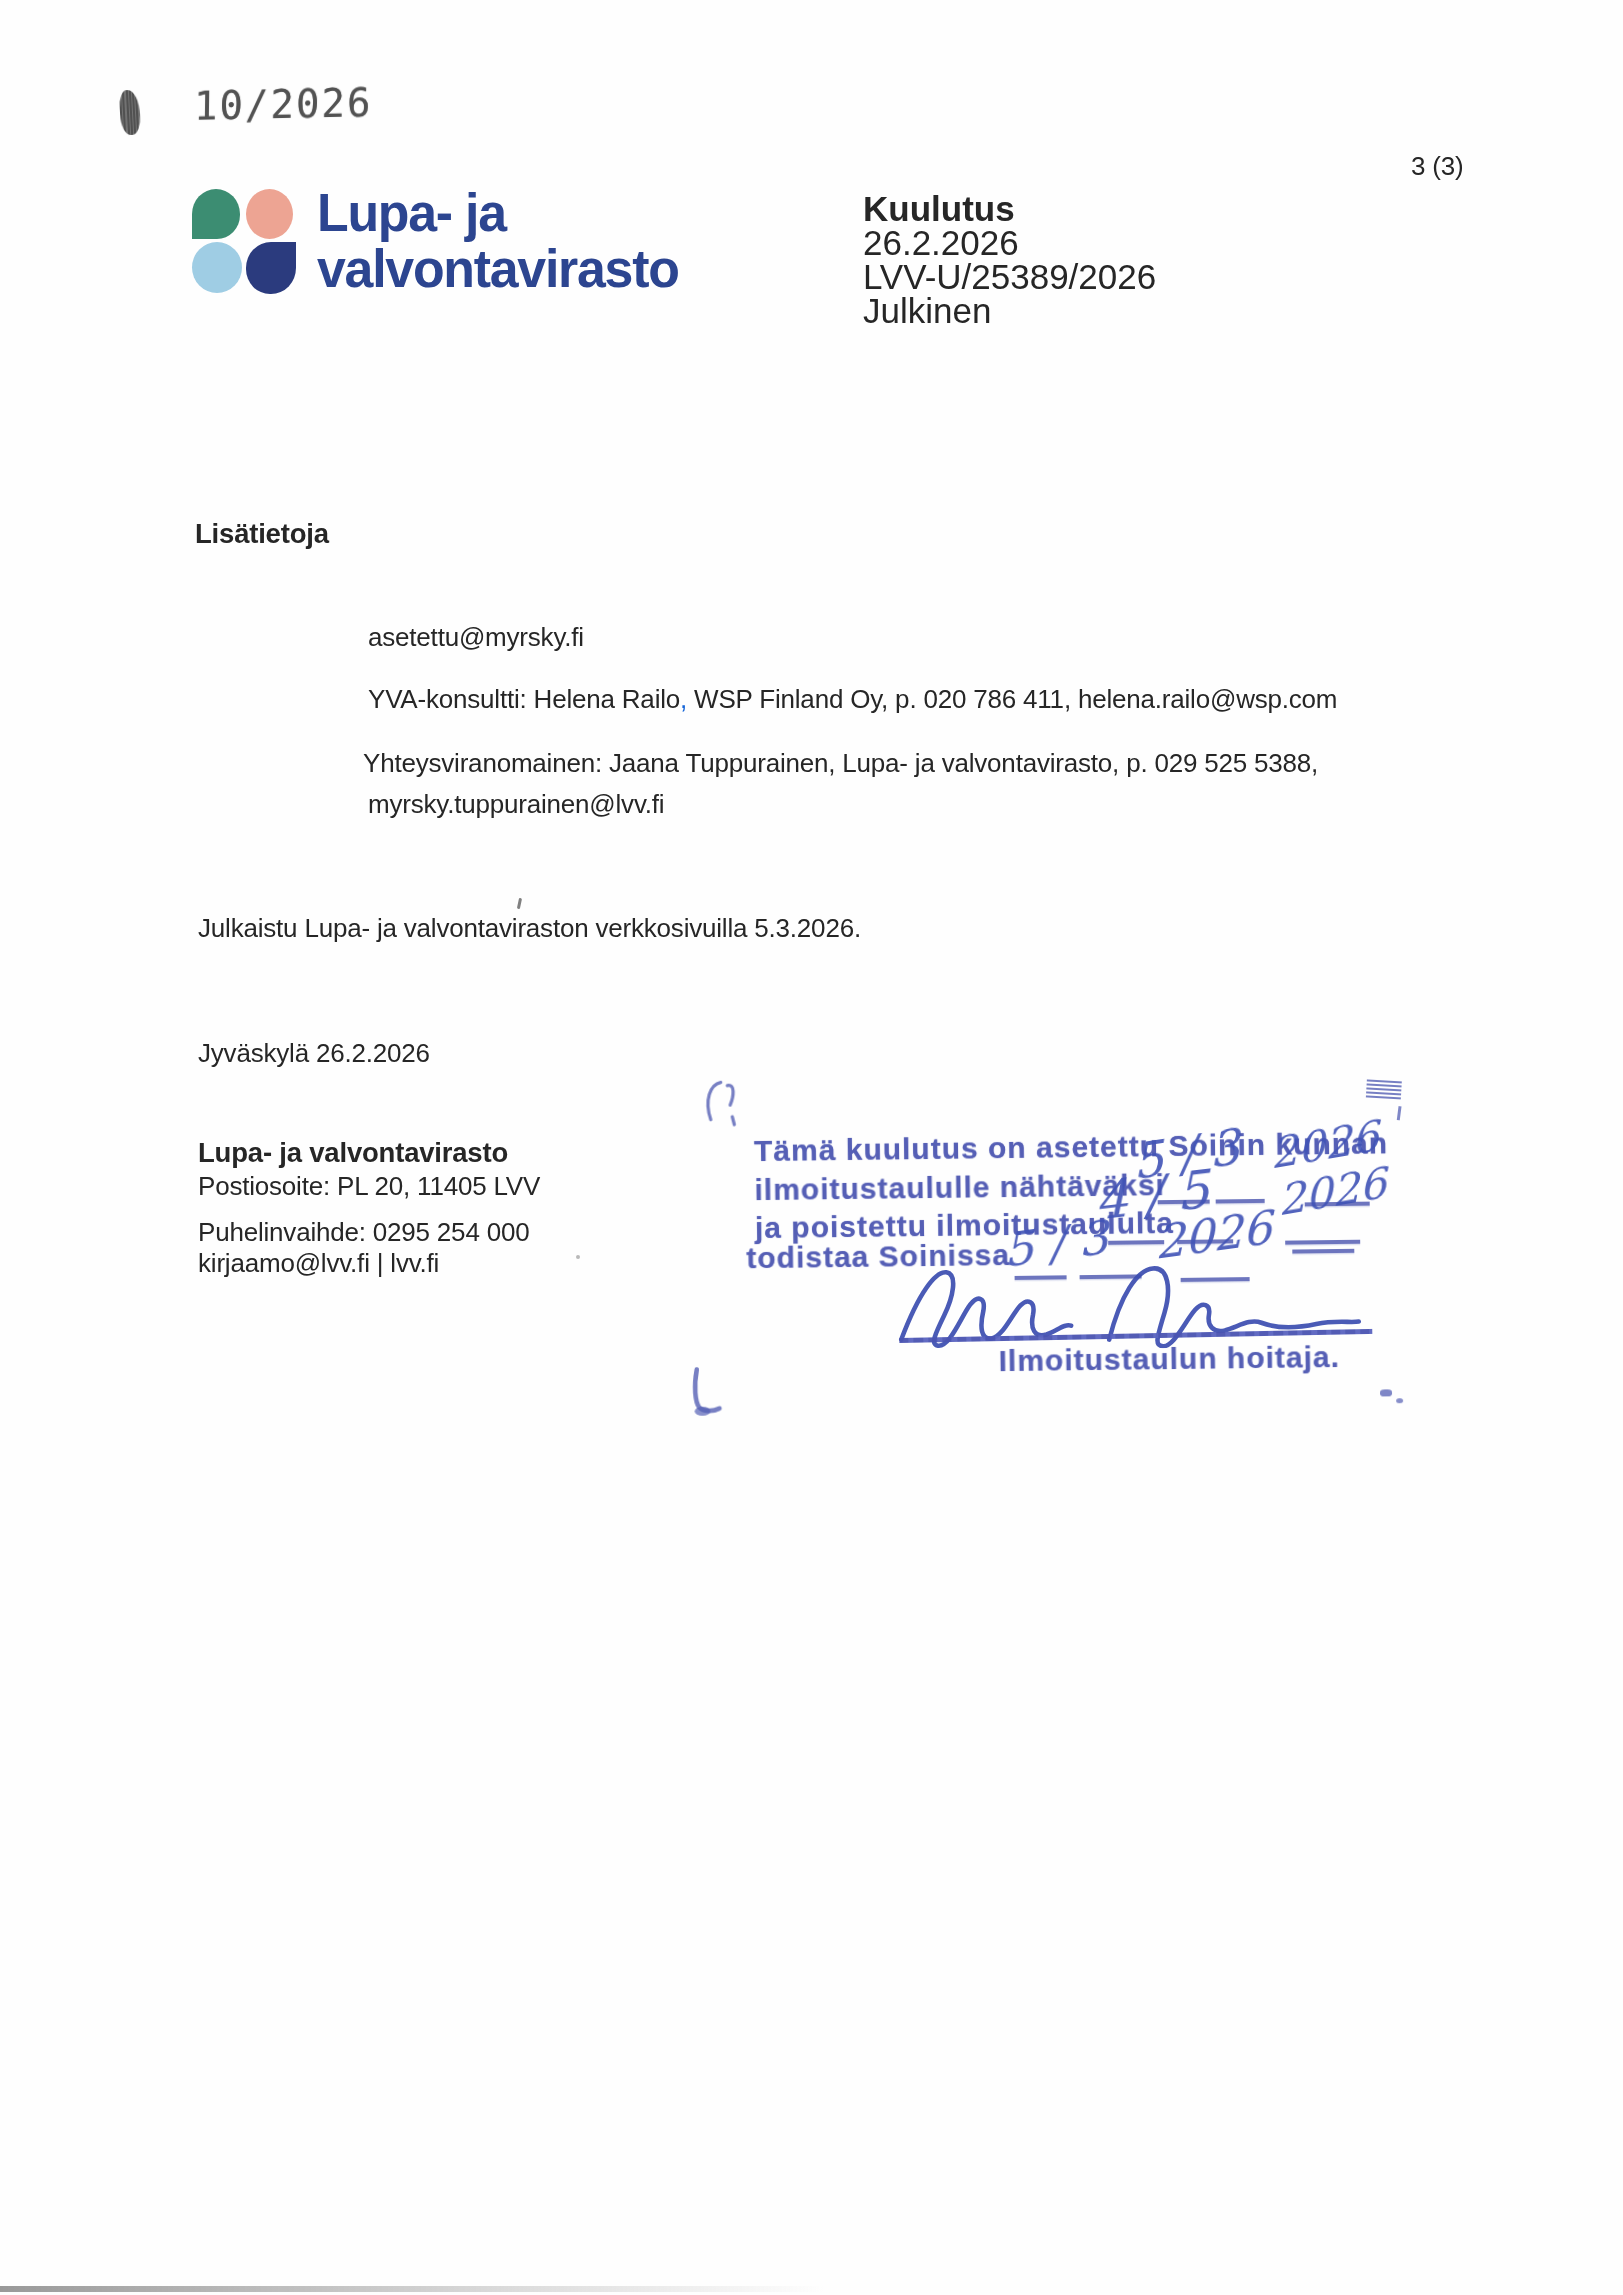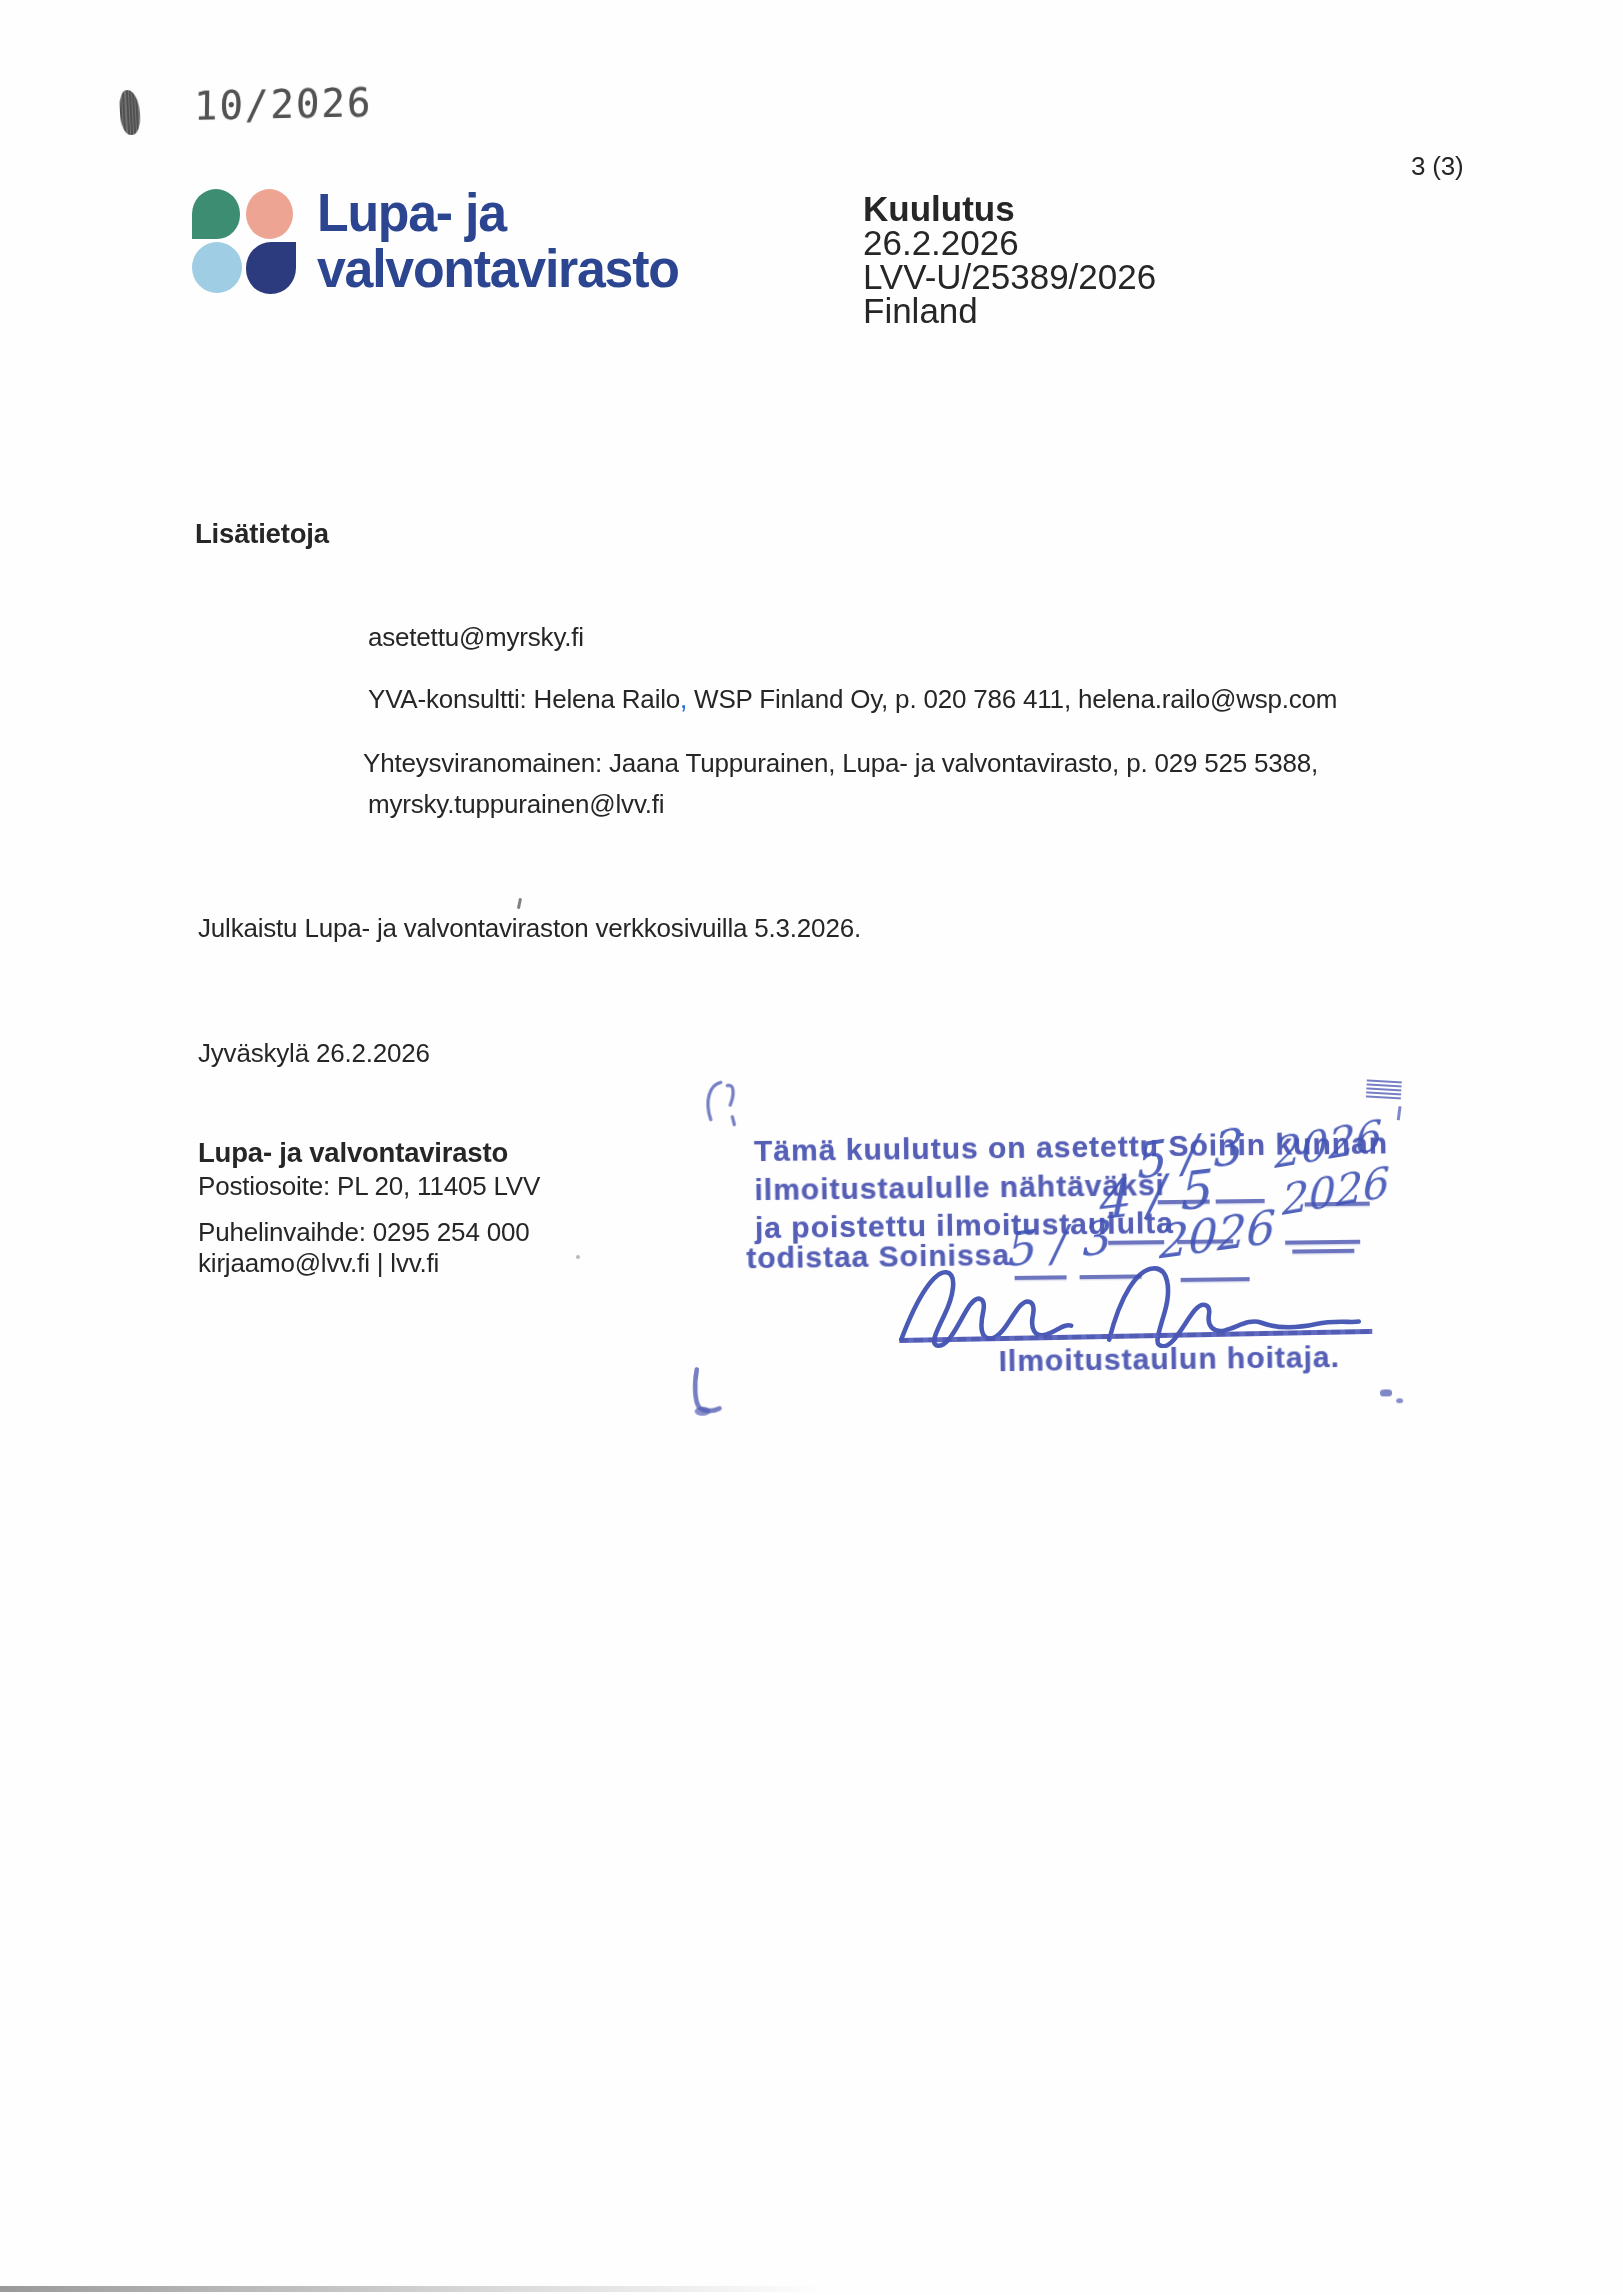--- a/index.html
+++ b/index.html
@@ -182,21 +182,21 @@
     <div class="abs logo-wordmark">
       <div>Lupa- ja</div>
       <div>valvontavirasto</div>
     </div>
   </div>
 
   <div class="abs header-info">
     <div class="bold">Kuulutus</div>
     <div>26.2.2026</div>
     <div>LVV-U/25389/2026</div>
-    <div>Finland</div>
+    <div>Julkinen</div>
   </div>
 
   <div class="abs txt bold section-heading">Lisätietoja</div>
 
   <div class="abs txt l-c1b">asetettu@myrsky.fi</div>
 
   <div class="abs txt l-c2"><span>YVA-konsultti: Helena Railo</span><span class="blue-comma">,</span><span> WSP Finland Oy, p. 020 786 411, helena.railo@wsp.com</span></div>
 
   <div class="abs txt l-c3a">Yhteysviranomainen: Jaana Tuppurainen, Lupa- ja valvontavirasto, p. 029 525 5388,</div>
   <div class="abs txt l-c3b">myrsky.tuppurainen@lvv.fi</div>

